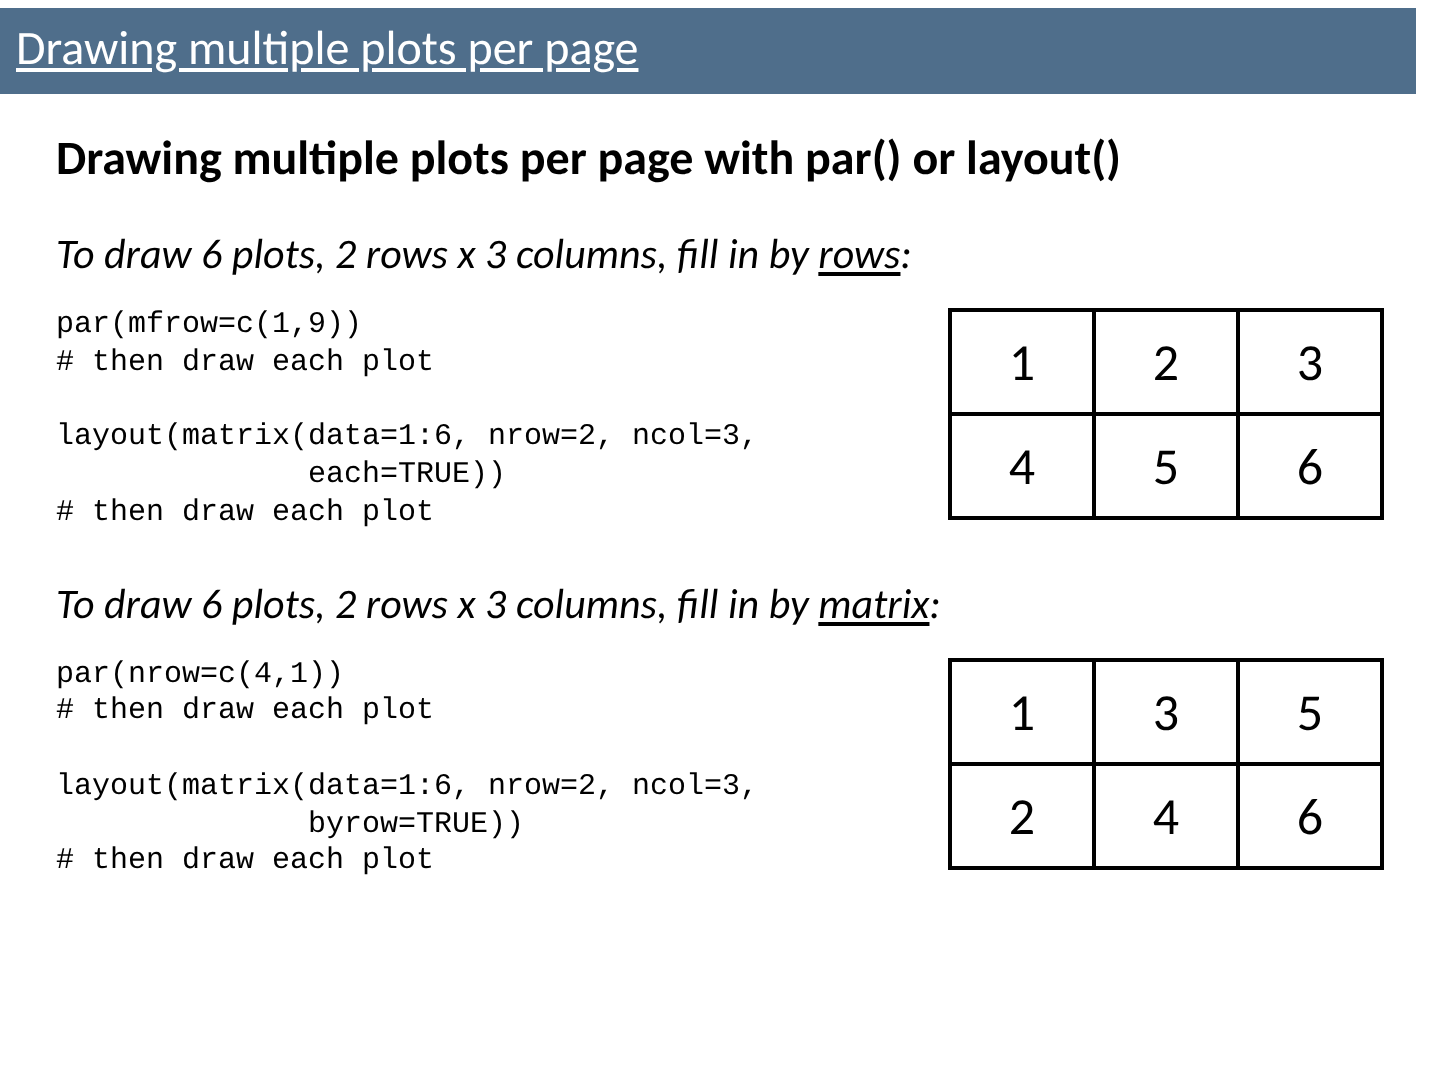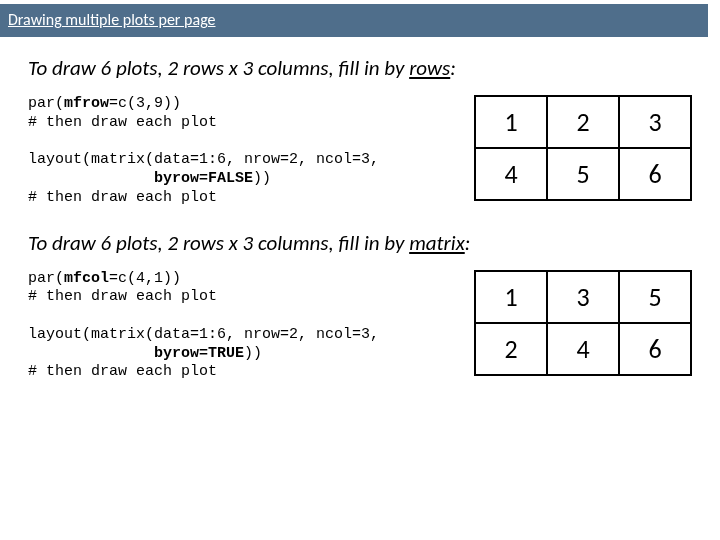--- a/index.html
+++ b/index.html
@@ -6,21 +6,21 @@
   body {
     width: 720px;
     height: 540px;
     background: #fff;
     font-family: Calibri, Arial, sans-serif;
     overflow: hidden;
   }
   .title-bar {
     background: #4f6e8b;
     color: #fff;
-    font-size: 16px;
+    font-size: 24px;
     padding: 6px 14px 8px 8px;
     text-decoration: underline;
     font-weight: 400;
     margin: 4px 12px 0 0;
   }
   .content {
     padding: 18px 28px 0 28px;
   }
   .heading {
     font-size: 24px;
@@ -41,21 +41,21 @@
     margin-bottom: 22px;
   }
   .code-col {
     flex: 1 1 auto;
     font-family: "Courier New", monospace;
     font-size: 15px;
     line-height: 1.25;
     white-space: pre;
     color: #000;
   }
-  .code-col .b { font-weight: 700; }
+  .code-col .b { font-weight: 400; }
   .grid {
     border-collapse: collapse;
     margin-left: 18px;
     flex: 0 0 auto;
   }
   .grid td {
     border: 2px solid #000;
     width: 72px;
     height: 52px;
     text-align: center;
@@ -64,31 +64,32 @@
     font-family: Calibri, Arial, sans-serif;
   }
 </style>
 </head>
 <body>
 
 <div class="title-bar">Drawing multiple plots per page</div>
 
 <div class="content">
 
+  <div class="heading">Drawing multiple plots per page with par() or layout()</div>
 
   <div class="instr">
     <span>To draw 6 plots, 2 rows x 3 columns, fill in by </span><span class="u">rows</span><span>:</span>
   </div>
 
   <div class="row">
-    <div class="code-col"><span>par(</span><span class="b">mfrow</span><span>=c(3,9))
+    <div class="code-col"><span>par(</span><span class="b">mfrow</span><span>=c(1,9))
 # then draw each plot</span>
 
 <span>layout(matrix(data=1:6, nrow=2, ncol=3,
-              </span><span class="b">byrow=FALSE</span><span>))
+              </span><span class="b">each=TRUE</span><span>))
 # then draw each plot</span></div>
     <table class="grid">
       <tbody>
           <tr>
         <td>1</td>
         <td>2</td>
         <td>3</td>
       </tr>
       <tr>
         <td>4</td>
@@ -97,21 +98,21 @@
       </tr>
     </tbody>
       </table>
   </div>
 
   <div class="instr">
     <span>To draw 6 plots, 2 rows x 3 columns, fill in by </span><span class="u">matrix</span><span>:</span>
   </div>
 
   <div class="row">
-    <div class="code-col"><span>par(</span><span class="b">mfcol</span><span>=c(4,1))
+    <div class="code-col"><span>par(</span><span class="b">nrow</span><span>=c(4,1))
 # then draw each plot</span>
 
 <span>layout(matrix(data=1:6, nrow=2, ncol=3,
               </span><span class="b">byrow=TRUE</span><span>))
 # then draw each plot</span></div>
     <table class="grid">
       <tbody>
           <tr>
         <td>1</td>
         <td>3</td>

